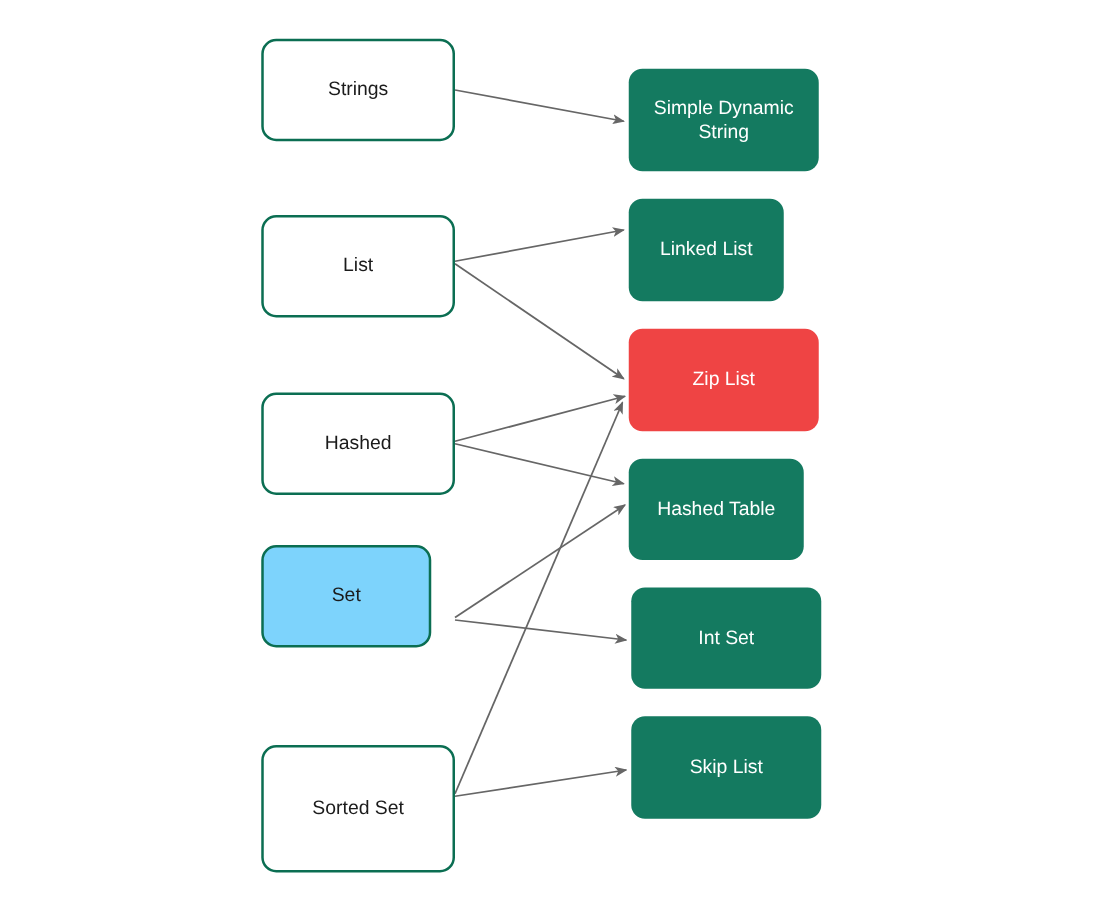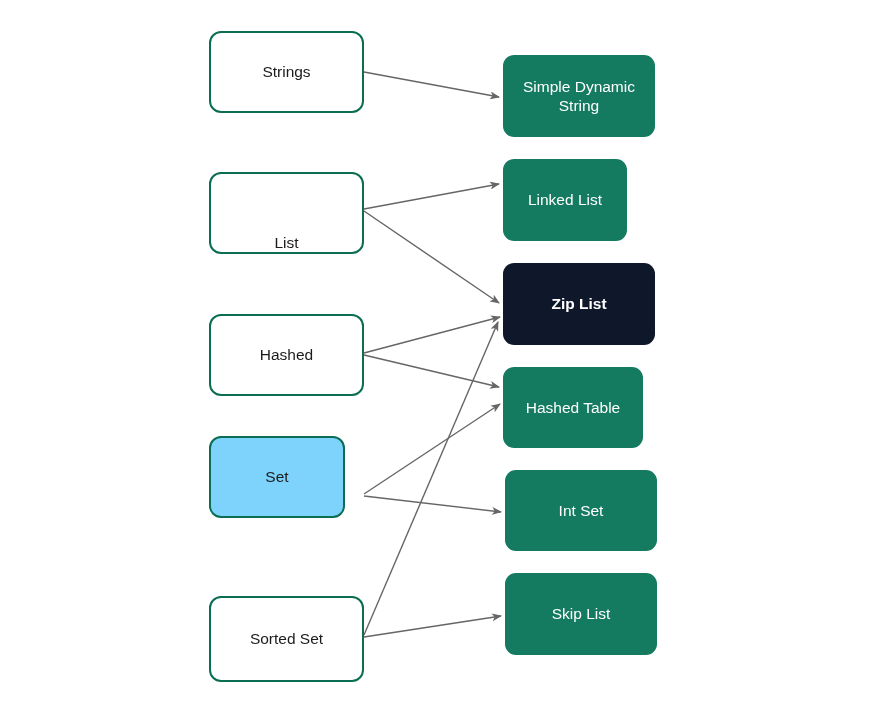--- a/index.html
+++ b/index.html
@@ -77,42 +77,42 @@
         <line x1="364" y1="496" x2="501" y2="512" stroke="#666666" stroke-width="1.4" marker-end="url(#arrowhead)"></line>
         <line x1="364" y1="635" x2="498" y2="322" stroke="#666666" stroke-width="1.4" marker-end="url(#arrowhead)"></line>
         <line x1="364" y1="637" x2="501" y2="616" stroke="#666666" stroke-width="1.4" marker-end="url(#arrowhead)"></line>
       </g>
   </svg>
 
   <div id="source-nodes">
       <div class="node node-source" style="left: 209px; top: 31px; width: 155px; height: 82px; background: rgb(255, 255, 255); border-color: rgb(11, 110, 82); color: rgb(27, 27, 27);">
         <span class="node-label">Strings</span>
       </div>
-      <div class="node node-source" style="left: 209px; top: 172px; width: 155px; height: 82px; background: rgb(255, 255, 255); border-color: rgb(11, 110, 82); color: rgb(27, 27, 27); align-items: flex-end;">
+      <div class="node node-source" style="left: 209px; top: 172px; width: 155px; height: 82px; background: rgb(255, 255, 255); border-color: rgb(11, 110, 82); color: rgb(27, 27, 27);">
         <span class="node-label">List</span>
       </div>
       <div class="node node-source" style="left: 209px; top: 314px; width: 155px; height: 82px; background: rgb(255, 255, 255); border-color: rgb(11, 110, 82); color: rgb(27, 27, 27);">
         <span class="node-label">Hashed</span>
       </div>
       <div class="node node-source" style="left: 209px; top: 436px; width: 136px; height: 82px; background: #7dd3fc; border-color: rgb(11, 110, 82); color: rgb(27, 27, 27);">
         <span class="node-label">Set</span>
       </div>
-      <div class="node node-source" style="left: 209px; top: 596px; width: 155px; height: 86px; background: rgb(255, 255, 255); border-color: rgb(11, 110, 82); color: rgb(27, 27, 27);">
+      <div class="node node-source" style="left: 209px; top: 596px; width: 155px; height: 102px; background: rgb(255, 255, 255); border-color: rgb(11, 110, 82); color: rgb(27, 27, 27);">
         <span class="node-label">Sorted Set</span>
       </div>
     </div>
   <div id="target-nodes">
       <div class="node node-target" style="left: 503px; top: 55px; width: 152px; height: 82px; background: rgb(20, 122, 96); color: rgb(255, 255, 255);">
         <span class="node-label">Simple Dynamic
 String</span>
       </div>
       <div class="node node-target" style="left: 503px; top: 159px; width: 124px; height: 82px; background: rgb(20, 122, 96); color: rgb(255, 255, 255);">
         <span class="node-label">Linked List</span>
       </div>
-      <div class="node node-target" style="left: 503px; top: 263px; width: 152px; height: 82px; background: #0f172a; color: rgb(255, 255, 255); font-weight: bold;">
+      <div class="node node-target" style="left: 503px; top: 263px; width: 152px; height: 82px; background: #ef4444; color: rgb(255, 255, 255);">
         <span class="node-label">Zip List</span>
       </div>
       <div class="node node-target" style="left: 503px; top: 367px; width: 140px; height: 81px; background: rgb(20, 122, 96); color: rgb(255, 255, 255);">
         <span class="node-label">Hashed Table</span>
       </div>
       <div class="node node-target" style="left: 505px; top: 470px; width: 152px; height: 81px; background: rgb(20, 122, 96); color: rgb(255, 255, 255);">
         <span class="node-label">Int Set</span>
       </div>
       <div class="node node-target" style="left: 505px; top: 573px; width: 152px; height: 82px; background: rgb(20, 122, 96); color: rgb(255, 255, 255);">
         <span class="node-label">Skip List</span>

